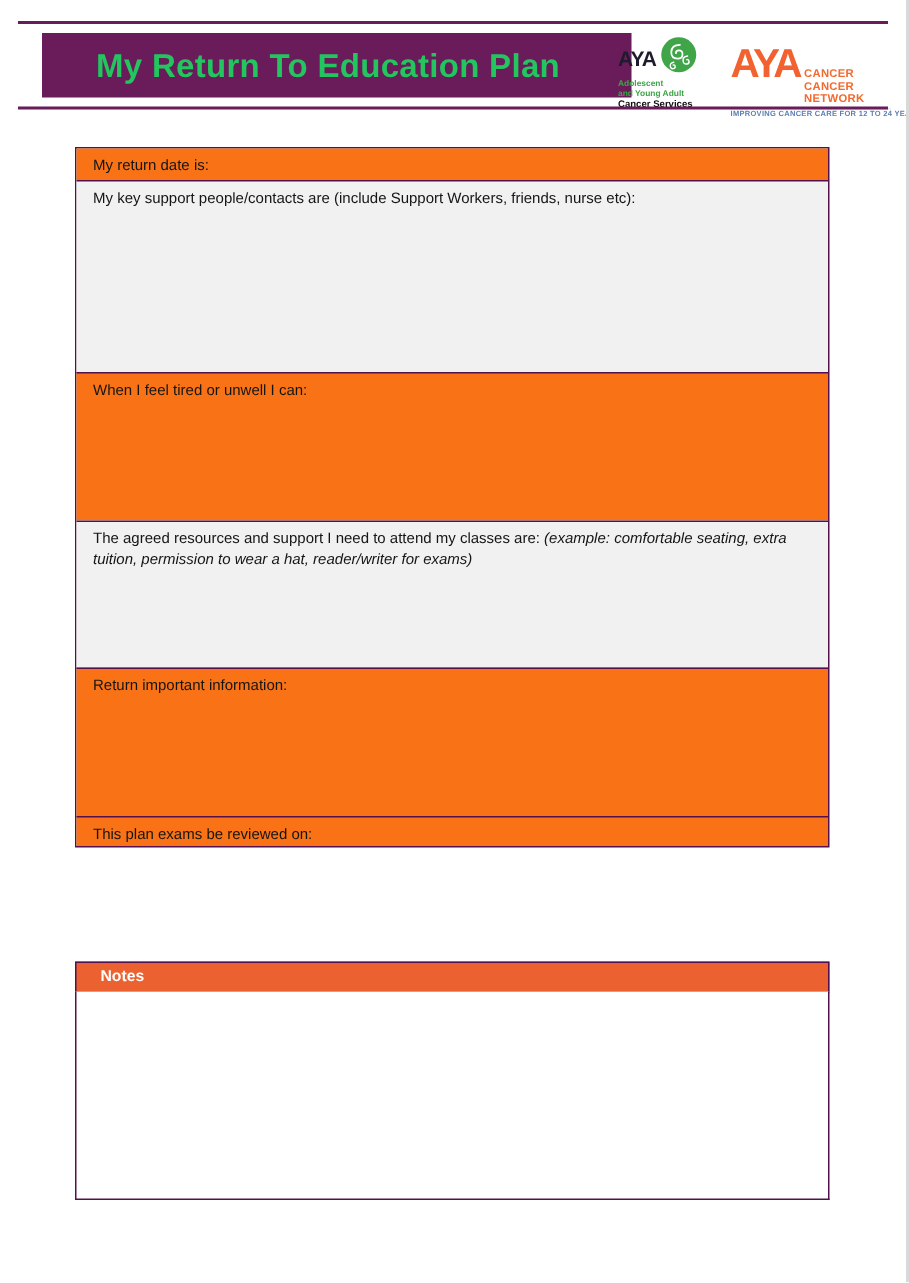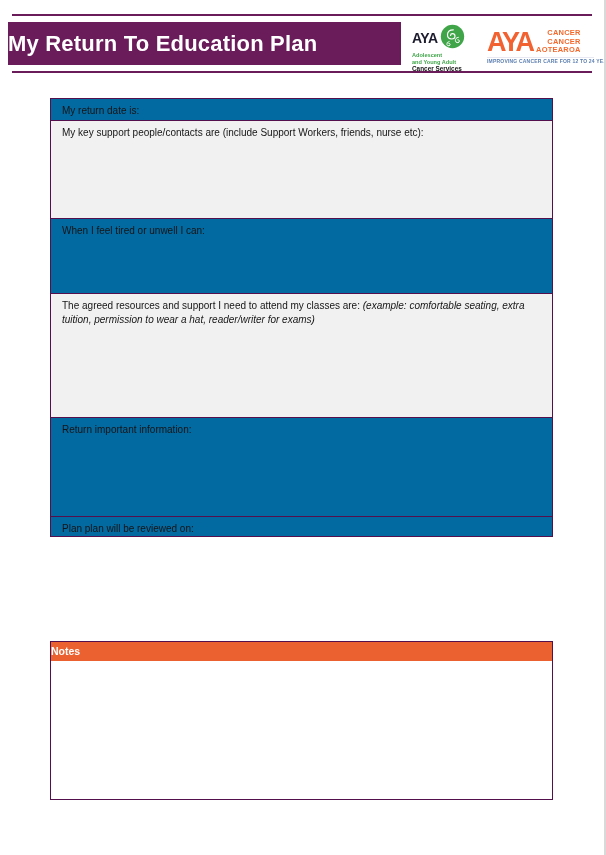--- a/index.html
+++ b/index.html
@@ -12,69 +12,69 @@
   }
   .page-edge{
     position:absolute;right:0;top:0;width:2px;height:855px;
     background:#d9d9d9;
   }
   
   .rule{position:absolute;left:12px;width:580px;height:2px;background:#691b5a;}
   .rule.top{top:14px;}
   .rule.bottom{top:71px;}
   .banner{
-    position:absolute;left:8px;top:22px;width:393px;height:43px;
-    background:#691b5a;color:#ffffff;
+    position:absolute;left:28px;top:22px;width:393px;height:43px;
+    background:#691b5a;color:#22c55e;
     font-size:22px;font-weight:bold;line-height:43px;
-    box-sizing:border-box;
+    padding-left:36px;box-sizing:border-box;
     letter-spacing:.2px;white-space:nowrap;
   }
   
   .logo-svc{position:absolute;left:412px;top:24px;width:64px;line-height:1;}
   .logo-svc .row1{display:flex;align-items:center;gap:2px;}
   .logo-svc .aya{font-size:14px;font-weight:bold;color:#1c1c2e;letter-spacing:-.5px;}
   .logo-svc .g1,.logo-svc .g2{font-size:5.6px;font-weight:bold;color:#3fa548;margin-top:1px;white-space:nowrap;}
   .logo-svc .blk{font-size:6.4px;font-weight:bold;color:#111;margin-top:1px;white-space:nowrap;}
   
   .logo-net{position:absolute;left:487px;top:27px;width:107px;line-height:1;}
   .logo-net .row1{display:flex;align-items:flex-start;gap:3px;}
   .logo-net .aya{font-size:27px;font-weight:bold;color:#f26231;letter-spacing:-2px;margin-top:2px;}
-  .logo-net .stack{margin-top:2px;text-align:right;}
+  .logo-net .stack{margin-top:18px;}
   .logo-net .stack div{font-size:7.5px;font-weight:bold;color:#f26a2e;letter-spacing:.2px;margin-bottom:1px;white-space:nowrap;}
   .logo-net .tagline{
     margin-top:1px;font-size:5px;color:#5c7fb0;font-weight:bold;
     letter-spacing:.2px;white-space:nowrap;border-top:1px solid #e8e8f2;padding-top:1px;
   }
   
   .form-table{
     position:absolute;left:50px;top:98px;width:503px;
     border:1px solid #54104c;box-sizing:border-box;background:#fff;
   }
   .frow{
     box-sizing:border-box;
     padding:5px 11px 0 11px;
     font-size:10px;color:#151515;line-height:1.35;
-    background:#0369a1;
+    background:#f97316;
   }
   .frow + .frow{border-top:1px solid #54104c;}
   .frow.shaded{background:#f1f1f2;}
   .frow.r1{height:21px;}
   .frow.r2{height:99px;}
-  .frow.r3{height:98px;}
-  .frow.r4{height:75px;}
-  .frow.r5{height:124px;}
+  .frow.r3{height:128px;}
+  .frow.r4{height:99px;}
+  .frow.r5{height:98px;}
   .frow.r6{height:99px;}
   .frow.r7{height:20px;}
   .frow .ital{font-style:italic;}
   
   .notes-header{
     position:absolute;left:50px;top:641px;width:503px;height:21px;
     background:#eb6130;border:1px solid #54104c;box-sizing:border-box;
     color:#ffffff;font-size:10.5px;font-weight:bold;
-    line-height:19px;padding-left:0;
+    line-height:19px;padding-left:16px;
   }
   .notes-box{
     position:absolute;left:50px;top:661px;width:503px;height:139px;
     border:1px solid #54104c;border-top:none;box-sizing:border-box;
     background:#ffffff;
   }
 </style>
 </head>
 <body>
 
@@ -102,21 +102,21 @@
     <div class="g2">and Young Adult</div>
     <div class="blk">Cancer Services</div>
   </div>
 
   <div class="logo-net">
     <div class="row1">
       <span class="aya">AYA</span>
       <span class="stack">
         <div>CANCER</div>
         <div>CANCER</div>
-        <div>AOTEAROA</div>
+        <div>NETWORK</div>
       </span>
     </div>
     <div class="tagline">IMPROVING CANCER CARE FOR 12 TO 24 YEAR OLDS</div>
   </div>
 
   <div class="rule bottom"></div>
 
   <div class="form-table">
     <div class="frow r1">
       <span>My return date is:</span>
@@ -127,21 +127,21 @@
     <div class="frow r4">
       <span>When I feel tired or unwell I can:</span>
     </div>
     <div class="frow r5 shaded">
       <span>The agreed resources and support I need to attend my classes are: </span><span class="ital">(example: comfortable seating, extra tuition, permission to wear a hat, reader/writer for exams)</span>
     </div>
     <div class="frow r6">
       <span>Return important information:</span>
     </div>
     <div class="frow r7">
-      <span>Plan plan will be reviewed on:</span>
+      <span>This plan exams be reviewed on:</span>
     </div>
   </div>
 
   <div class="notes-header">
     <span>Notes</span>
   </div>
   <div class="notes-box"></div>
 
   <div class="page-edge"></div>
 </div>

